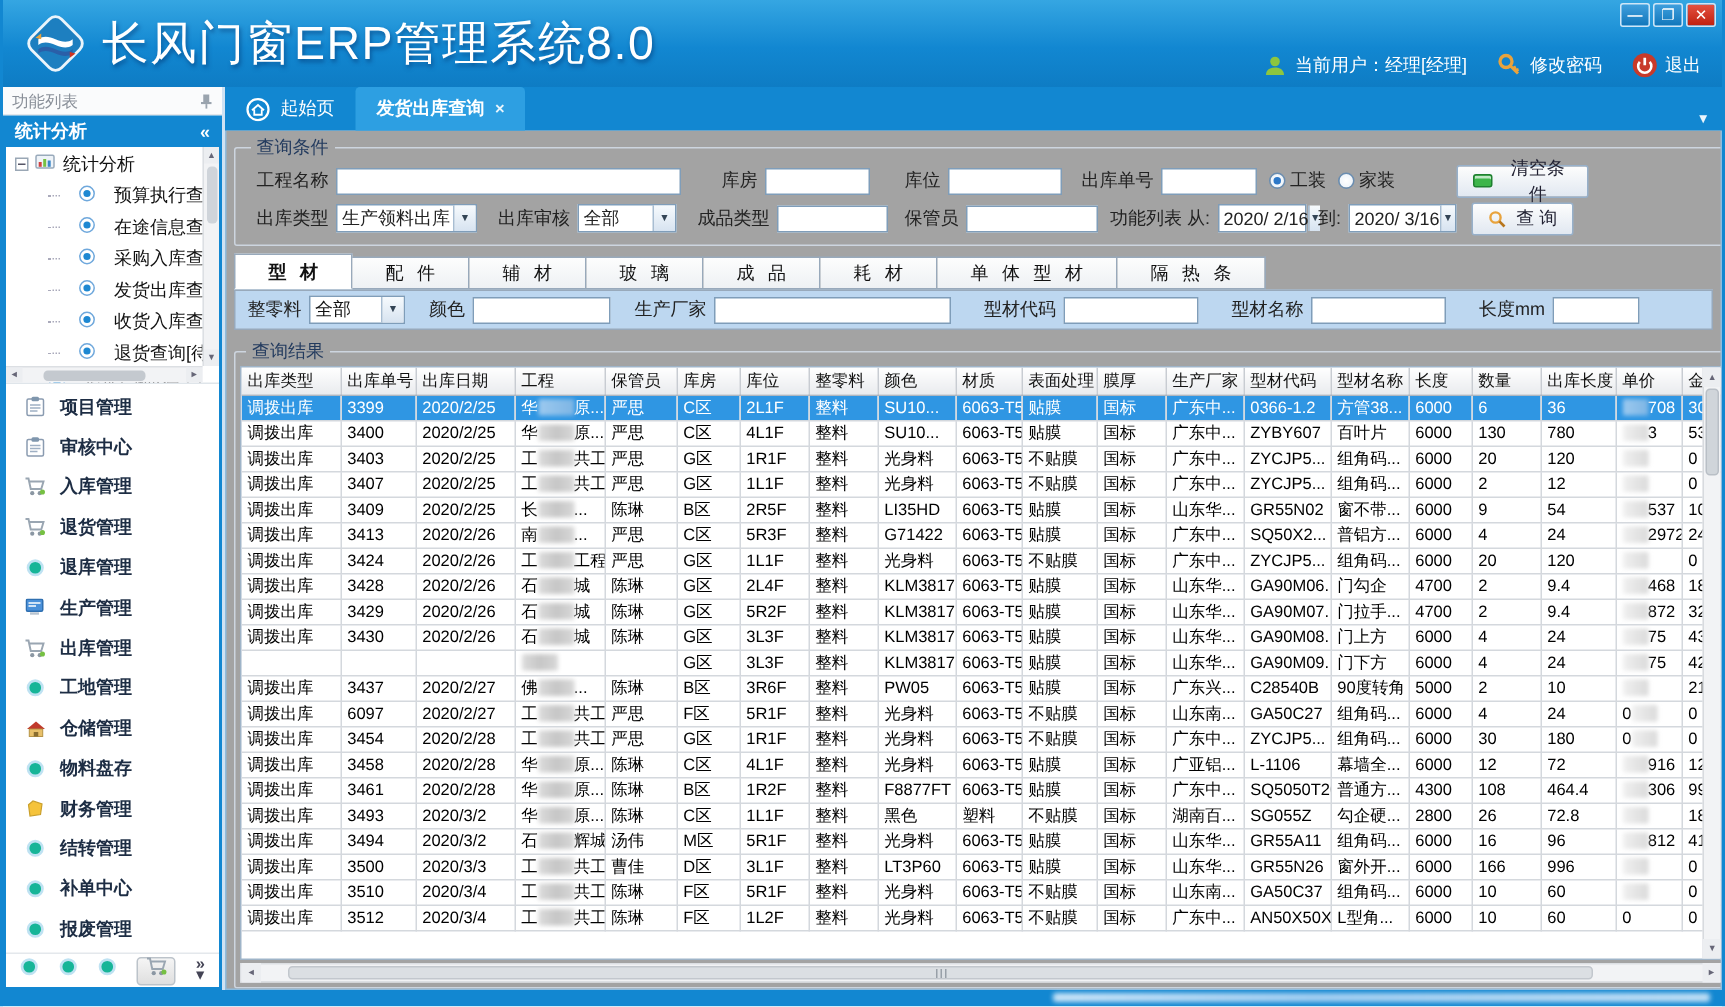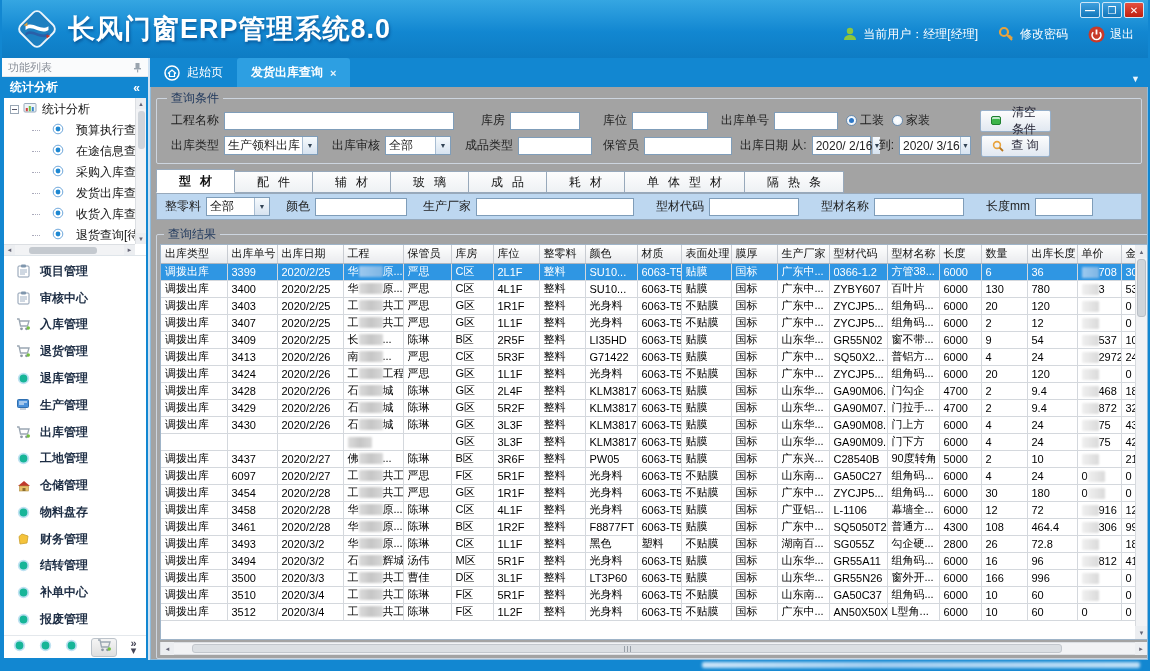--- a/index.html
+++ b/index.html
@@ -2,25 +2,25 @@
 <html><head>
 <meta charset="utf-8">
 <style>
   *{margin:0;padding:0;box-sizing:border-box}
   html,body{width:1150px;height:671px;overflow:hidden;font-family:"Liberation Sans","DejaVu Sans",sans-serif}
   .app{position:relative;width:1150px;height:671px;background:#cfe2f3;border-left:2px solid #1287d1;border-right:2px solid #1287d1;overflow:hidden}
 
   
   .titlebar{position:absolute;left:0;top:0;width:100%;height:58px;background:linear-gradient(180deg,#35a6e2 0%,#1287d1 55%,#0e7cc4 100%)}
   .logo{position:absolute;left:14px;top:8px;width:42px;height:42px}
-  .app-title{position:absolute;left:66px;top:0;height:58px;display:flex;align-items:center;color:#fff;font-size:27px;font-weight:bold;letter-spacing:1px;text-shadow:1px 2px 3px rgba(0,50,110,.55)}
+  .app-title{position:absolute;left:66px;top:0;height:58px;display:flex;align-items:center;color:#fff;font-size:31px;font-weight:normal;letter-spacing:1px;text-shadow:1px 2px 3px rgba(0,50,110,.55)}
   .win-controls{position:absolute;top:2px;right:4px;display:flex;gap:2px}
   .win-btn{width:20px;height:16px;display:flex;align-items:center;justify-content:center;color:#fff;font-size:10px;font-weight:bold;border:1px solid #cfe6f7;border-radius:2px;background:linear-gradient(#3f9fdd,#1277bb);cursor:default}
   .win-btn.close{background:linear-gradient(#e45140,#c02010)}
-  .user-row{position:absolute;right:14px;top:26px;height:26px;display:flex;align-items:flex-start;gap:5px;color:#fff;font-size:12px}
+  .user-row{position:absolute;right:14px;top:26px;height:26px;display:flex;align-items:flex-end;gap:5px;color:#fff;font-size:12px}
   .user-row .gap{width:10px}
 
   
   .sidebar{position:absolute;left:0;top:58px;width:146px;height:602px;background:#fff;display:flex;flex-direction:column}
   .panel-title{height:19px;background:#fafbfc;border-bottom:1px solid #e2e6ea;color:#8a9099;font-size:11px;display:flex;align-items:center;padding:0 6px}
   .panel-title .pin{margin-left:auto}
   .section-header{height:21px;background:#1287d1;color:#fff;font-size:12px;font-weight:bold;display:flex;align-items:center;padding:0 8px}
   .section-header .collapse{margin-left:auto;font-weight:bold}
   .sidebar-body{flex:1;border:2px solid #1287d1;border-top:none;display:flex;flex-direction:column;background:#fff;overflow:hidden}
   .tree{position:relative;height:158px;border-bottom:1px solid #dfe5ea;overflow:hidden}
@@ -55,21 +55,21 @@
   legend{font-size:12px;color:#223a5e;padding:0 4px;margin-left:4px}
   .qrow{display:flex;align-items:center;height:25px;font-size:12px;color:#222}
   .lbl{white-space:nowrap;padding:0 5px 0 8px;color:#222}
   .tbox{border:1px solid #7f9db9;height:18px;background:#fff;font-size:12px;padding:0 3px;font-family:inherit}
   .combo{display:inline-flex;align-items:center;border:1px solid #7f9db9;background:#fff;height:19px;font-size:12px;padding-left:3px;white-space:nowrap}
   .combo .arr{margin-left:auto;width:15px;align-self:stretch;background:linear-gradient(#f6fafd,#d7e3f0);border-left:1px solid #a8bdd2;display:flex;align-items:center;justify-content:center;font-size:7px;color:#345}
   .radio{width:11px;height:11px;border-radius:50%;border:1px solid #6a8db0;background:radial-gradient(#fff,#e8f0f8);display:inline-block;position:relative;margin:0 3px 0 8px;flex:0 0 auto}
   .radio.sel::after{content:"";position:absolute;inset:2px;border-radius:50%;background:#2d78c8}
   .btn{display:inline-flex;align-items:center;justify-content:center;gap:7px;background:linear-gradient(#fdfdfd,#e1e8f1);border:1px solid #97b0ca;border-radius:2px;height:22px;font-size:12px;color:#223;padding:0 10px;cursor:default}
   .btn .eraser{width:14px;height:9px;background:#3db54a;border:1px solid #1f8030;border-radius:2px;box-shadow:inset 0 2px 0 #bfe8c5}
-  .btn-col{margin-left:auto;margin-right:84px;width:71px;display:flex;justify-content:center}
+  .btn-col{margin-left:auto;margin-right:84px;width:88px;display:flex;justify-content:center}
 
   .mat-tabs{display:flex;margin-top:7px;height:22px;align-items:flex-end}
   .mat-tab{height:22px;display:flex;align-items:center;justify-content:center;background:linear-gradient(#fdfdfd,#eef1f4);border:1px solid #98a9bb;border-left:none;font-size:12px;color:#111;padding:0 22px;white-space:nowrap}
   .mat-tab:first-child{border-left:1px solid #98a9bb}
   .mat-tab span{letter-spacing:9px;margin-right:-9px}
   .mat-tab.active{background:#fff;border-bottom:1px solid #fff;font-weight:bold;height:24px}
   .filter-bar{height:27px;background:#bdd7f0;border:1px solid #98a9bb;border-top:1px solid #98a9bb;display:flex;align-items:center;font-size:12px;color:#111}
 
   .results{margin-top:6px;flex:1;display:flex;flex-direction:column;padding:1px 3px 3px 3px;overflow:hidden}
   .table-zone{position:relative;flex:1;border:1px solid #9fb4c8;overflow:hidden;background:#fff}
@@ -428,21 +428,21 @@
             </span>
           <span class="lbl" style="padding-left:14px">出库审核</span>
           <span class="combo" style="width:66px">
               <span>全部</span>
               <span class="arr">▼</span>
             </span>
           <span class="lbl" style="padding-left:14px">成品类型</span>
           <input class="tbox" style="width: 74px;">
           <span class="lbl" style="width:52px;text-align:right">保管员</span>
           <input class="tbox" style="width: 88px;">
-          <span class="lbl">出库日期 从:</span>
+          <span class="lbl">功能列表 从:</span>
           <span class="combo" style="width:59px">
               <span>2020/ 2/16</span>
               <span class="arr">▼</span>
             </span>
           <span class="lbl">到:</span>
           <span class="combo" style="width:72px">
               <span>2020/ 3/16</span>
               <span class="arr">▼</span>
             </span>
           <span class="btn-col">

